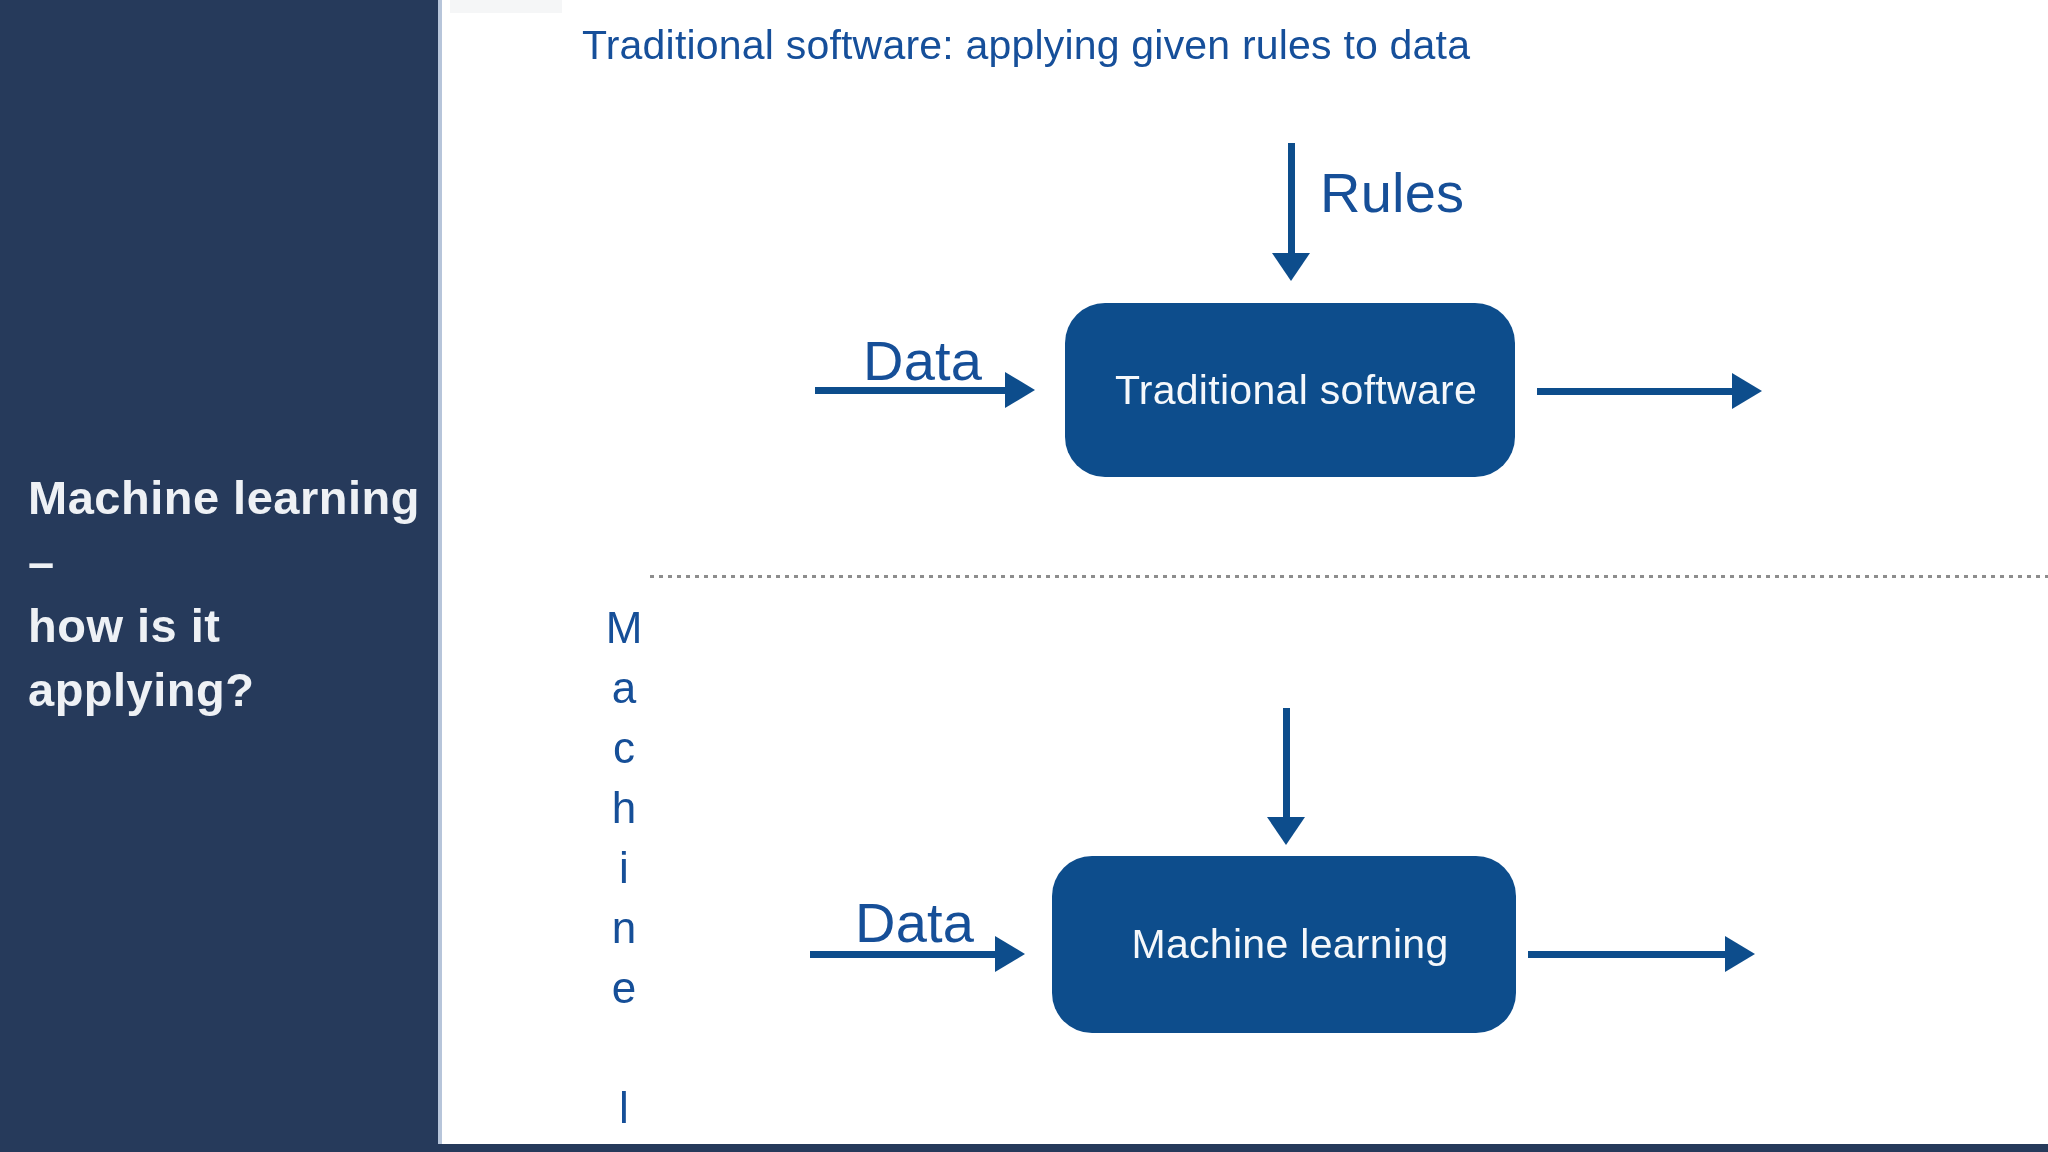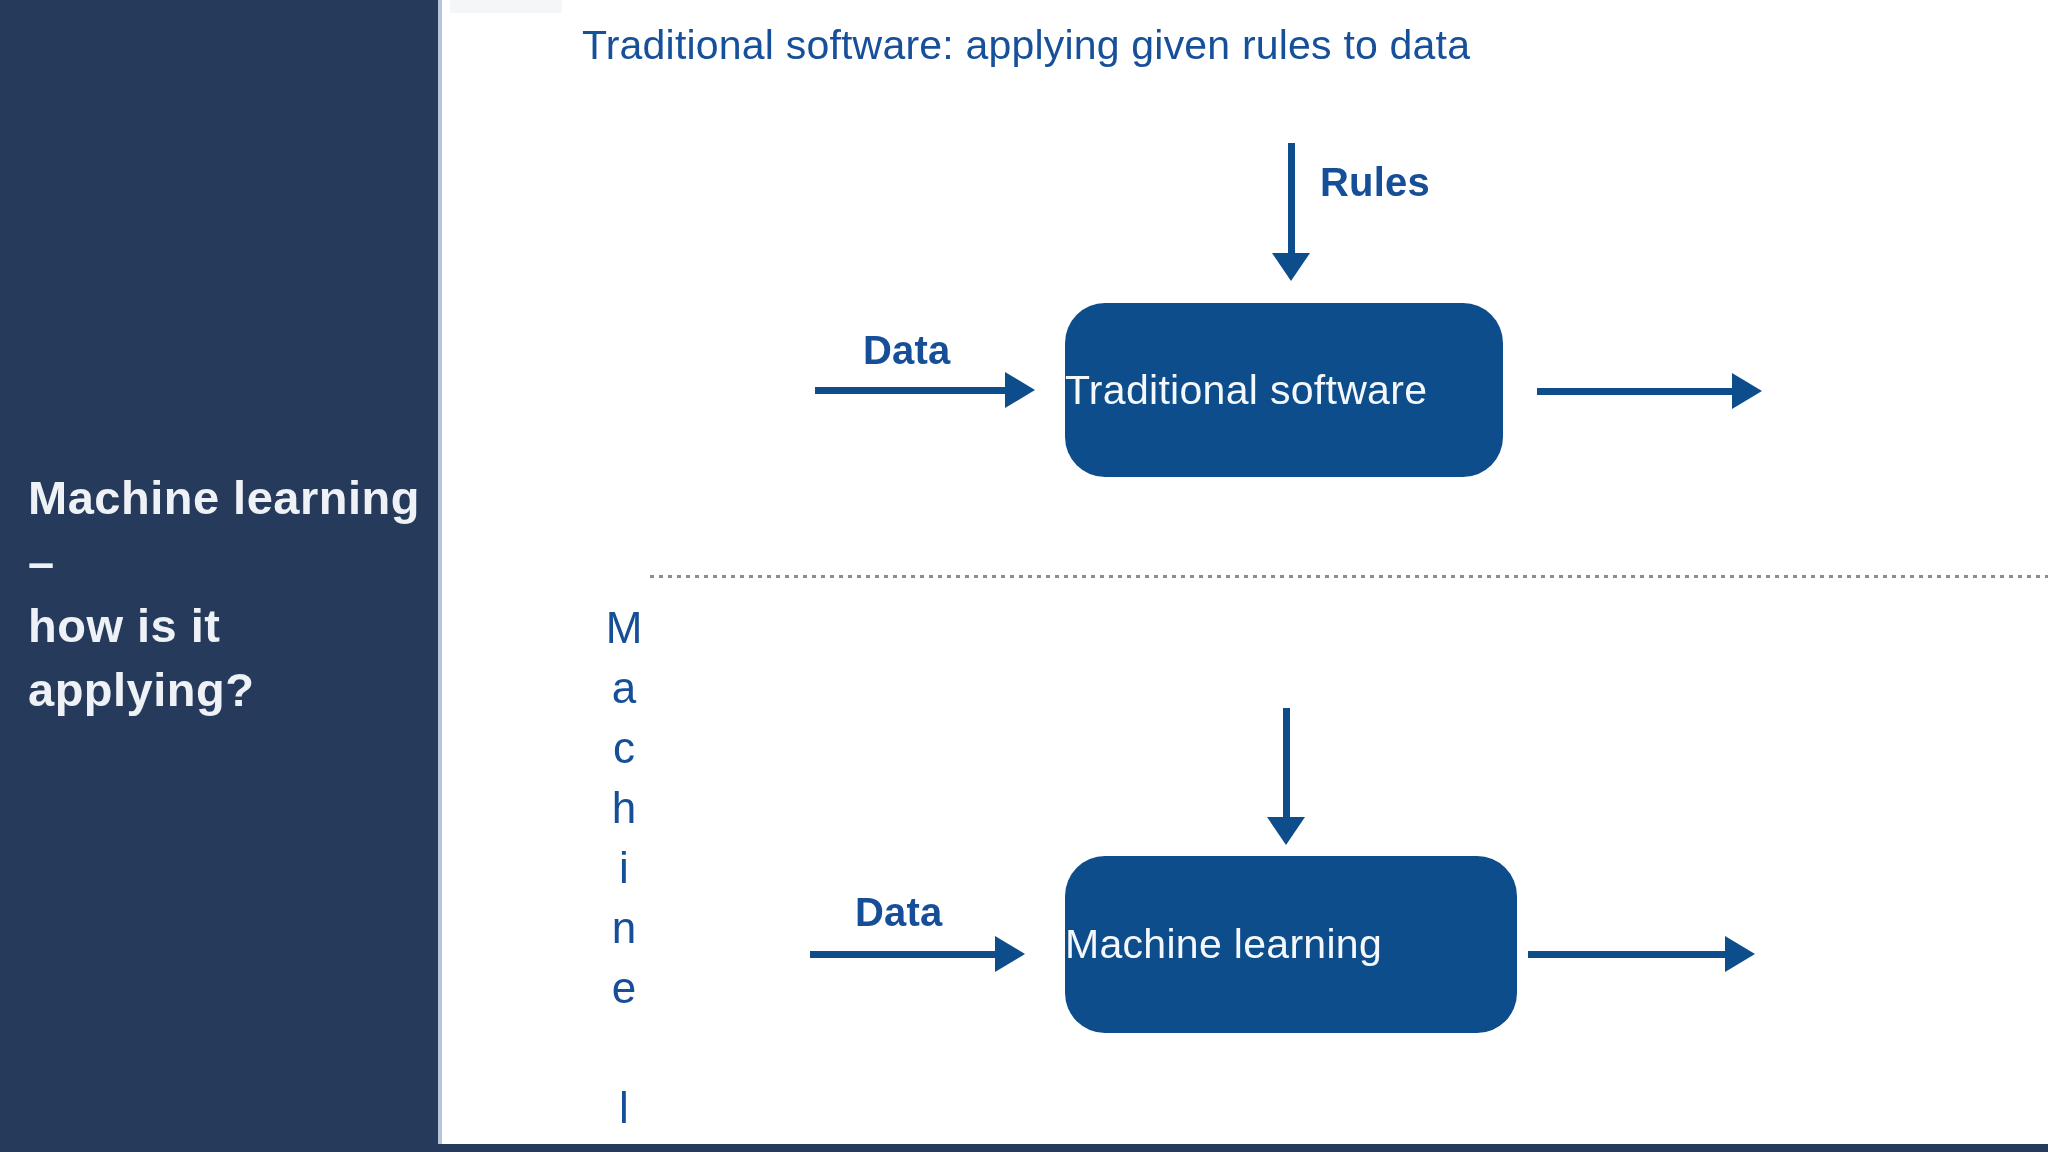--- a/index.html
+++ b/index.html
@@ -24,27 +24,27 @@
     color:var(--heading-blue);font-size:41px;font-weight:400;letter-spacing:0.2px;
   }
   
   .divider{
     position:absolute;left:650px;top:575px;width:1398px;height:3px;
     background-image:repeating-linear-gradient(90deg,var(--divider-gray) 0 4px,transparent 4px 9px);
   }
   
   .flow-box{
     position:absolute;border-radius:40px;background:var(--accent-blue);
-    display:flex;align-items:center;
-    color:var(--box-text);font-size:41px;letter-spacing:0.3px;
+    display:flex;align-items:center;justify-content:center;
+    color:var(--box-text);font-size:41px;letter-spacing:0.3px;padding-left:12px;
   }
   .box-top{left:1065px;top:303px;width:438px;height:174px;}
-  .box-bottom{left:1052px;top:856px;width:452px;height:177px;margin-left:13px;}
+  .box-bottom{left:1052px;top:856px;width:452px;height:177px;}
   
-  .lbl{position:absolute;color:var(--text-blue);font-size:40px;letter-spacing:0.2px;font-weight:bold;}
+  .lbl{position:absolute;color:var(--text-blue);font-size:56px;letter-spacing:0.2px;}
   .lbl-rules{left:1320px;top:160px;}
   .lbl-data-top{left:863px;top:328px;}
   .lbl-answers{left:1540px;top:318px;line-height:52px;}
   .lbl-data-bottom{left:855px;top:890px;}
   .lbl-rules-model{left:1553px;top:883px;}
   
   .v-column{
     position:absolute;left:594px;top:598px;width:60px;height:547px;overflow:hidden;
     text-align:center;color:var(--text-blue);font-size:44px;line-height:60px;
   }

